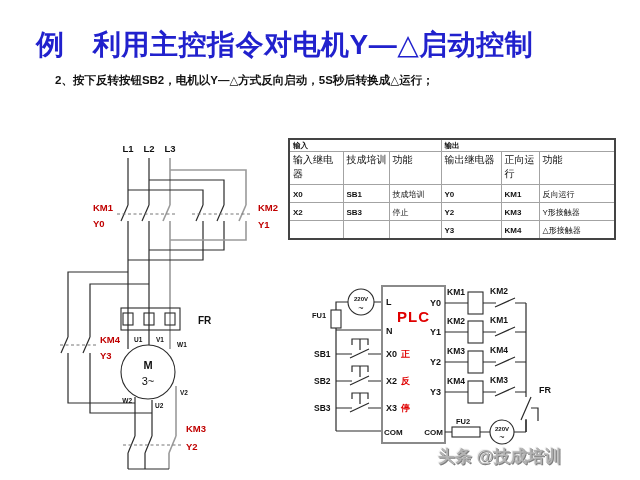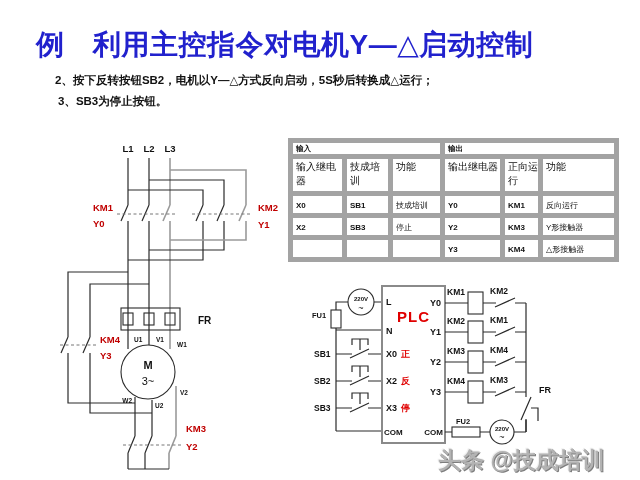--- a/index.html
+++ b/index.html
@@ -15,21 +15,21 @@
   .req{position:absolute;left:36px;top:70px;font-size:11.5px;font-weight:bold;color:#111;}
   .req .row{line-height:21px;white-space:nowrap;}
   .req .row.indent1{padding-left:19px;}
   .req .row.indent2{padding-left:22px;}
   .req .lbl{color:#e00000;text-decoration:underline;margin-right:2px;}
   
   table.io{
     position:absolute;left:288px;top:138px;border-collapse:collapse;table-layout:fixed;
     width:326px;font-size:8px;color:#111;border:2px solid #444;
   }
-  table.io td{border:5px solid #a3a3a3;padding:1px 0 0 3px;vertical-align:top;overflow:hidden;}
+  table.io td{border:1px solid #a3a3a3;padding:1px 0 0 3px;vertical-align:top;overflow:hidden;}
   table.io tr.gh td{height:9px;font-size:7.5px;font-weight:bold;}
   table.io tr.ch td{height:31px;font-size:10px;}
   table.io tr.dr td{height:16px;vertical-align:middle;}
   table.io tr.dr td.code{font-weight:bold;}
   
   svg text{font-family:"Liberation Sans","DejaVu Sans",sans-serif;fill:#111;}
   .t-phase{font-size:9.5px;font-weight:bold;}
   .t-red{font-size:9.5px;font-weight:bold;fill:#c00000;}
   .t-fr{font-size:10px;font-weight:bold;}
   .t-term{font-size:6.5px;font-weight:bold;}
@@ -45,32 +45,31 @@
   .t-ac{font-size:9px;}
   .t-fu{font-size:7.5px;font-weight:bold;}
   .w{stroke:#2b2b2b;stroke-width:1.2;fill:none;}
   .wg{stroke:#9a9a9a;stroke-width:1.6;fill:none;}
   .wd{stroke:#777;stroke-width:1;fill:none;stroke-dasharray:3,2.5;}
   .box{stroke:#2b2b2b;stroke-width:1.1;fill:none;}
   .boxw{stroke:#2b2b2b;stroke-width:1.1;fill:#fff;}
   .plcbox{stroke:#8a8a8a;stroke-width:2;fill:#fff;}
   
   .watermark{
-    position:absolute;left:438px;top:445px;font-size:23px;font-weight:bold;
+    position:absolute;left:438px;top:445px;font-size:17px;font-weight:bold;
     color:#b3b3b3;text-shadow:1px 1px 0 #7d7d7d,-1px -1px 0 #f2f2f2;white-space:nowrap;
   }
 </style>
 </head>
 <body>
 
 <div class="slide-title">例　利用主控指令对电机Y—△启动控制</div>
 
 <div class="req">
   <div class="row indent1">2、按下反转按钮SB2，电机以Y—△方式反向启动，5S秒后转换成△运行；</div>
-  <div class="row indent2">3、SB3为停止按钮。</div>
 </div>
 
 <table class="io">
   <colgroup>
     <col style="width:54px">
       <col style="width:46px">
       <col style="width:52px">
     <col style="width:60px">
       <col style="width:38px">
       <col style="width:76px">

